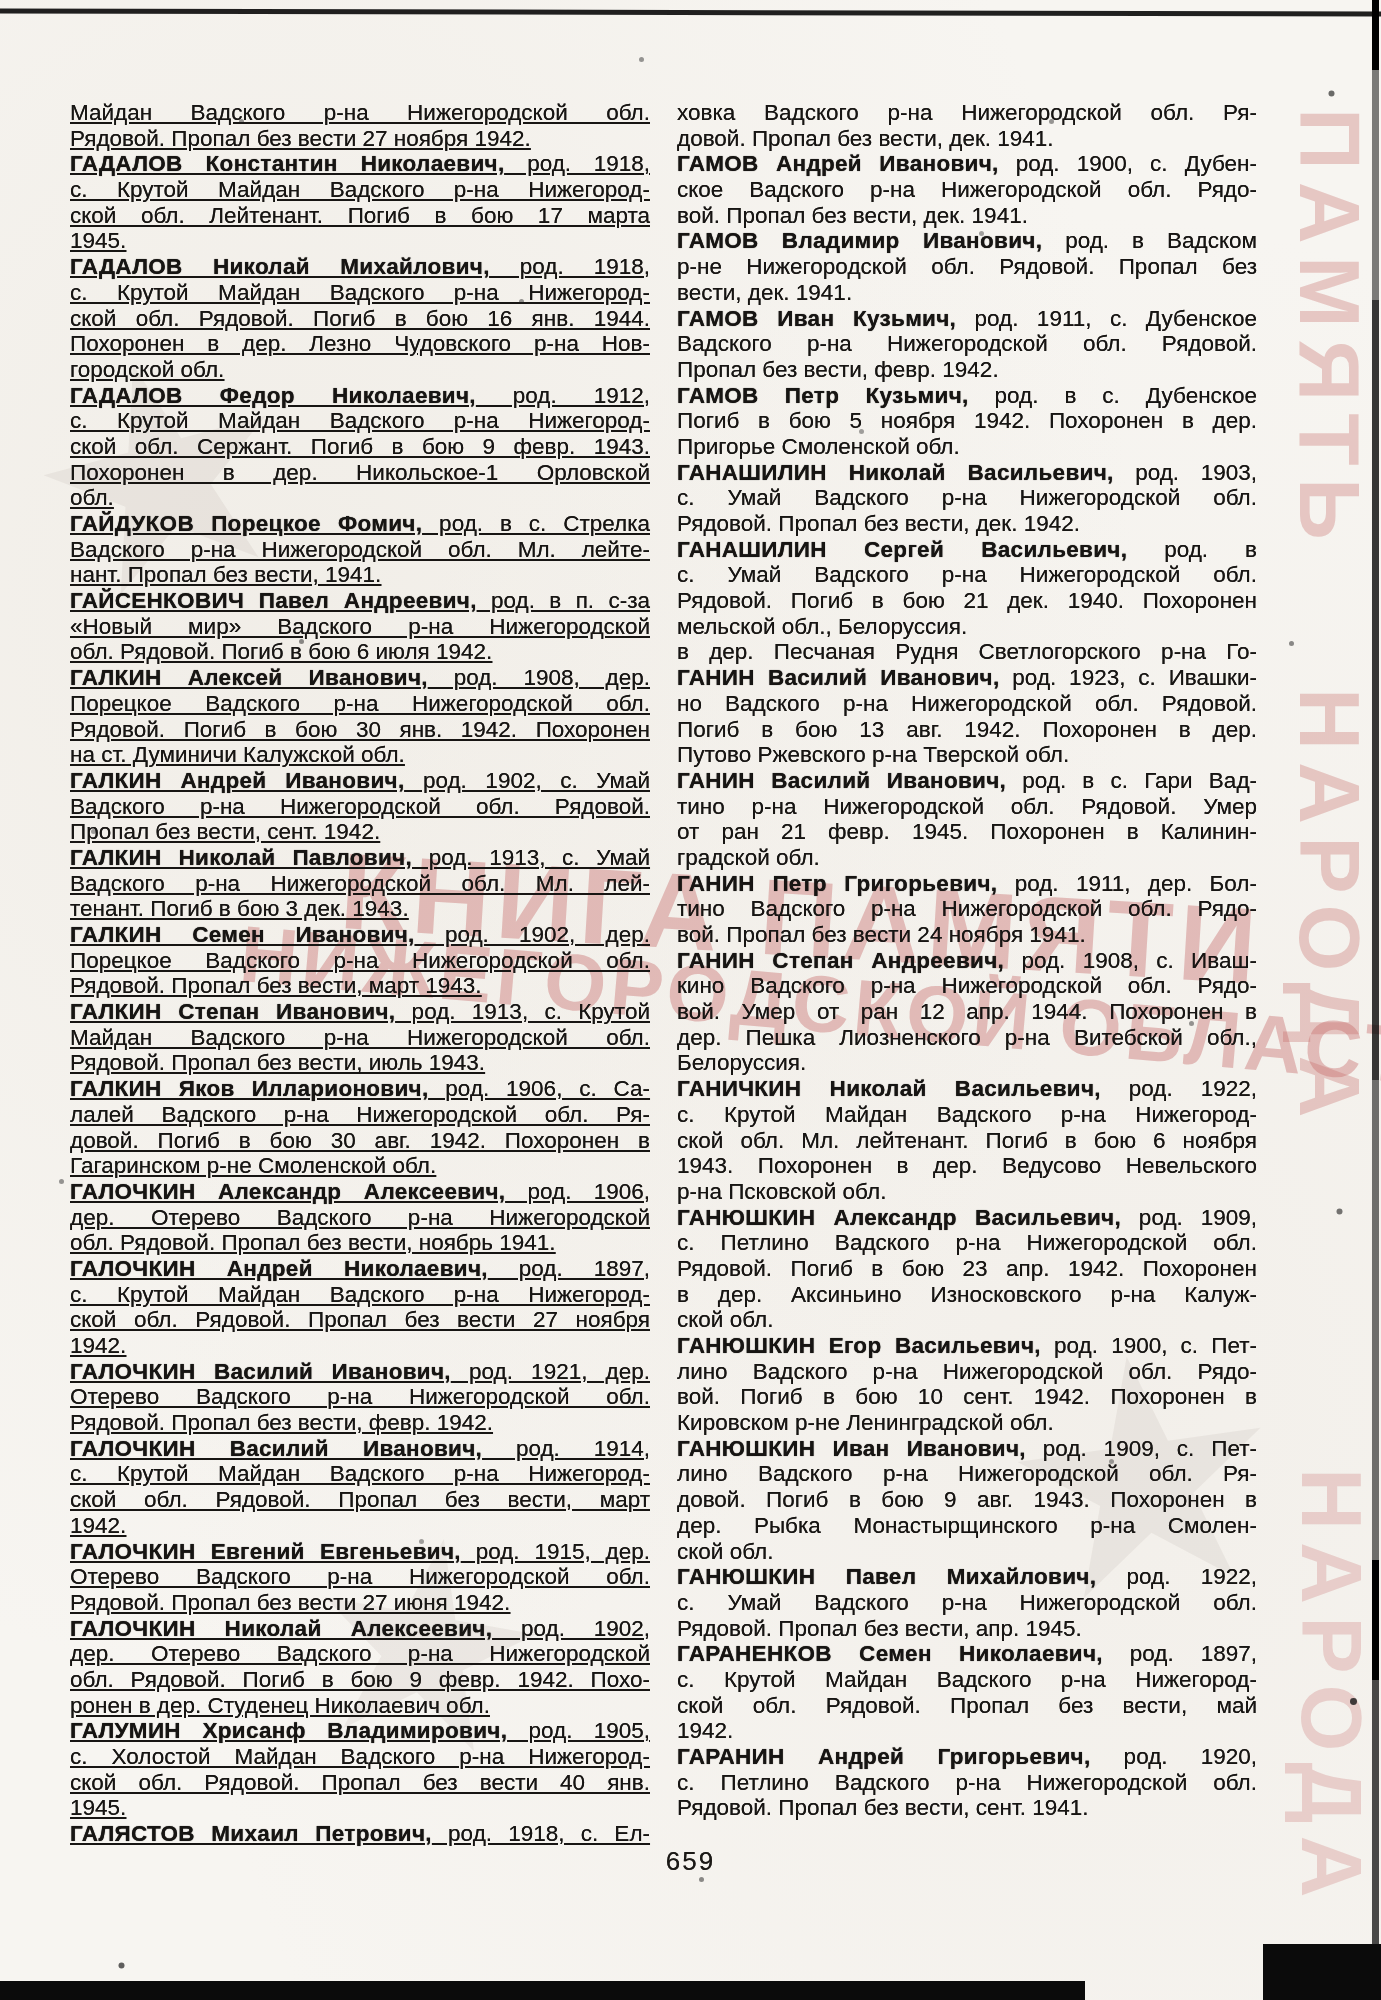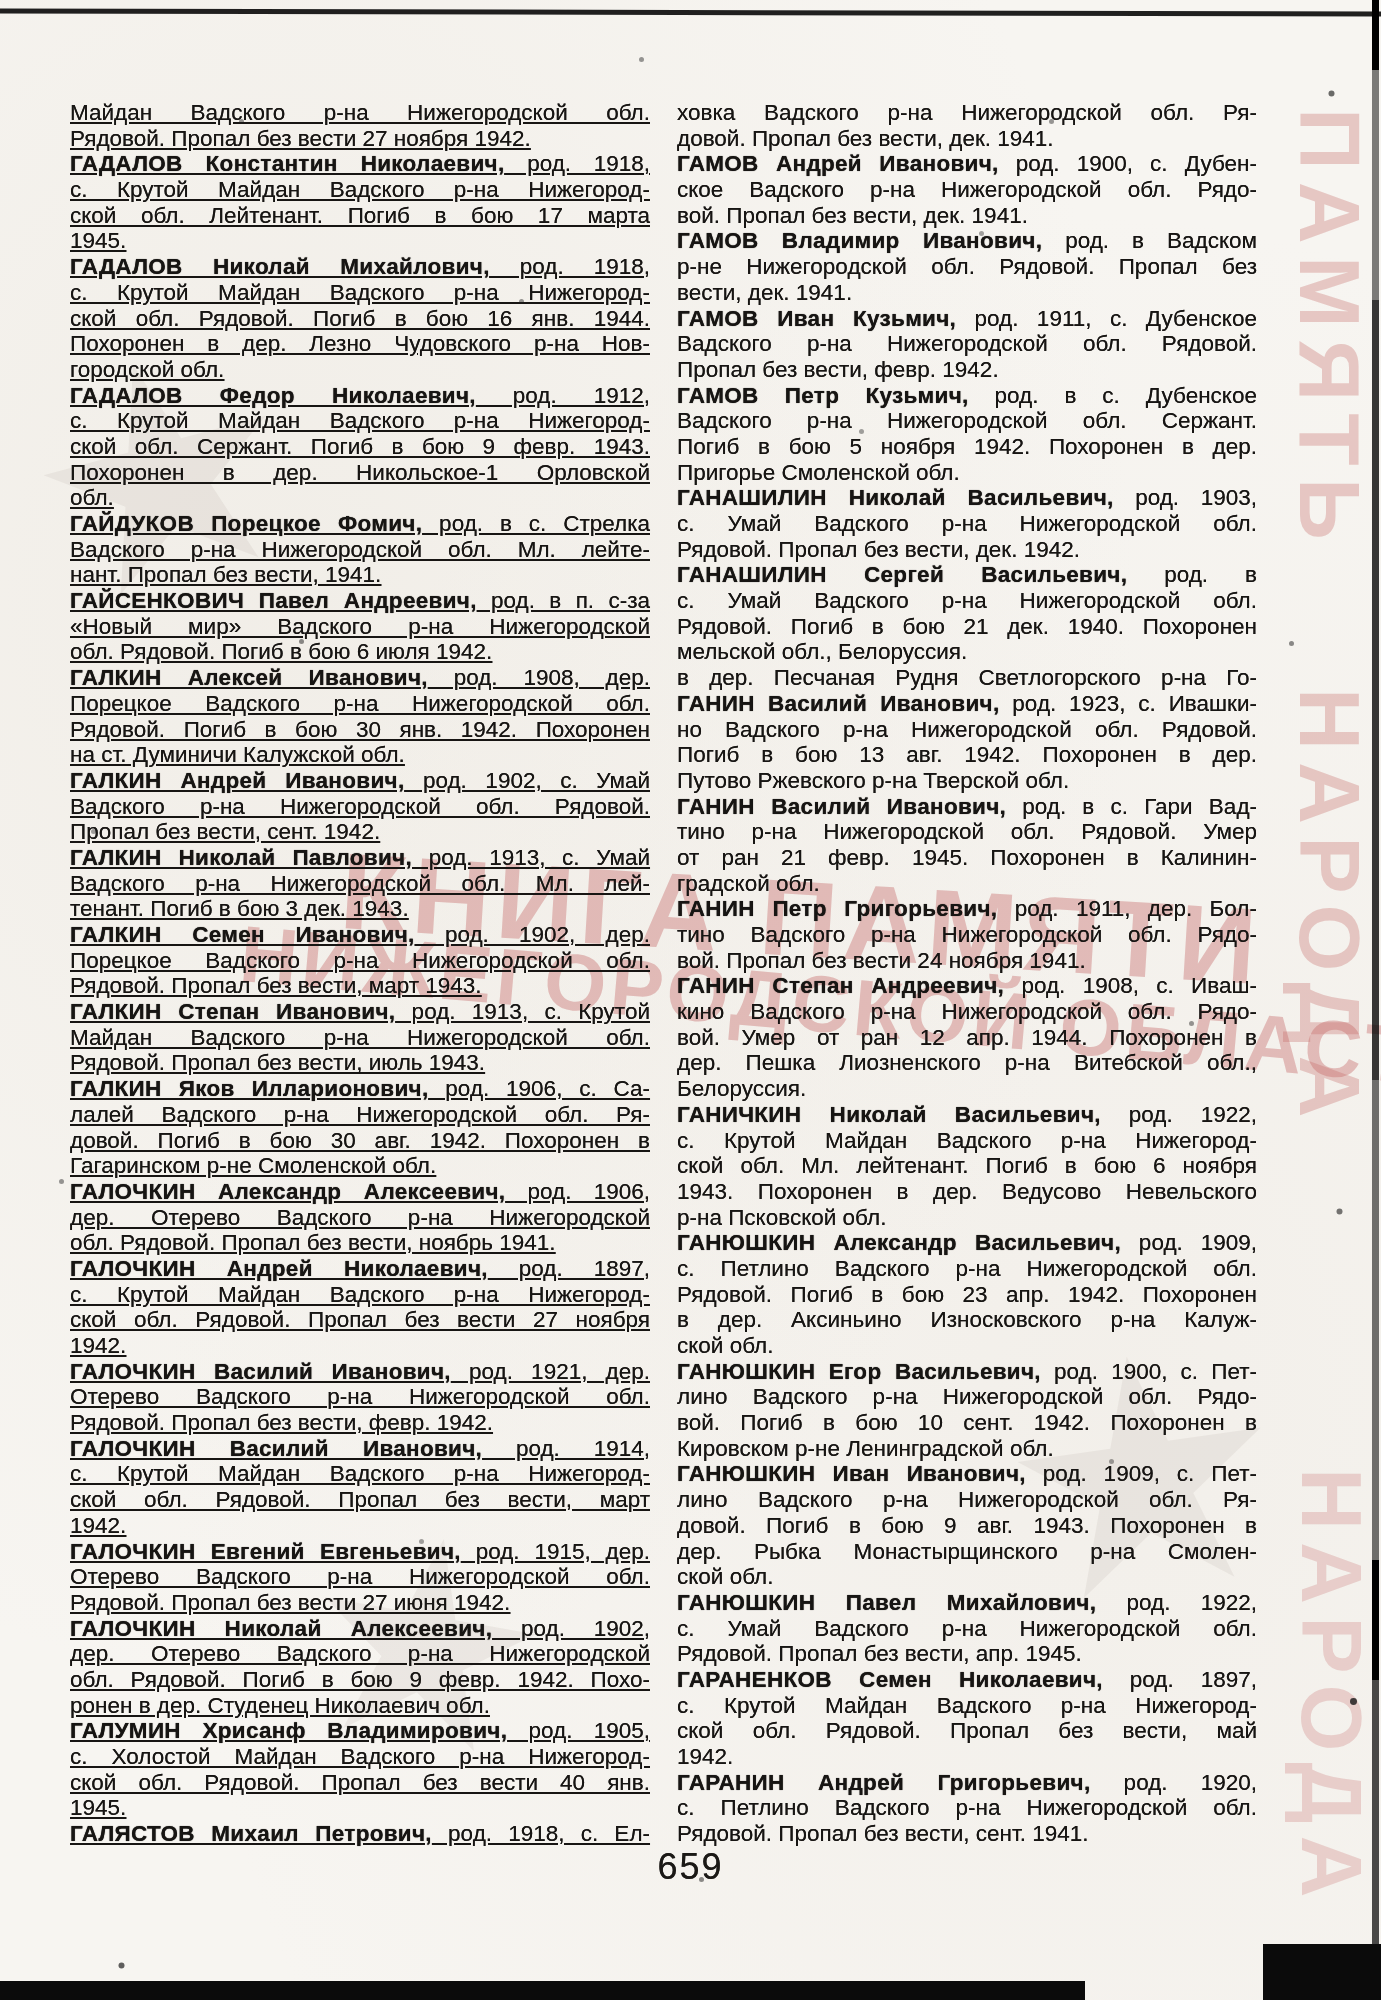--- a/index.html
+++ b/index.html
@@ -30,21 +30,21 @@
   .col{position:absolute;top:100px;width:580px;z-index:2;color:#171513;}
   .col-left{left:70px;text-decoration:underline;}
   .col-right{left:677px;}
   .line{height:25.7px;line-height:25.7px;font-size:22.5px;
         text-align:justify;text-align-last:justify;
         text-shadow:0 0 .5px rgba(20,18,16,.85);white-space:nowrap;}
   .line.end{text-align-last:left;}
   .nm{font-weight:700;letter-spacing:.3px;text-shadow:0 0 .8px #14120f;}
   
   .pagenum{position:absolute;left:0;top:1846px;width:1381px;text-align:center;
-           z-index:2;font-size:36px;color:#1b1916;letter-spacing:2px;
+           z-index:2;font-size:26px;color:#1b1916;letter-spacing:2px;
            text-shadow:0 0 .5px rgba(20,18,16,.8);}
   
   .edge{position:absolute;z-index:3;background:#0d0d0d;pointer-events:none;}
   .edge-top{left:0;top:10px;width:1381px;height:5px;transform:rotate(.12deg);opacity:.92;}
   .edge-right{left:1372px;top:0;width:7px;height:2000px;
     background:linear-gradient(#000 0 70px,rgba(0,0,0,.5) 70px 300px,
       rgba(0,0,0,.78) 300px 1080px,rgba(0,0,0,.55) 1080px 1560px,
       #000 1560px 1680px,rgba(0,0,0,.7) 1680px 100%);}
   .edge-bottom{left:0;top:1981px;width:1085px;height:19px;background:#0b0b0b;}
   .edge-corner{left:1263px;top:1944px;width:118px;height:56px;background:#0b0b0b;}
@@ -151,21 +151,20 @@
       <div class="line"><span class="nm">ГАМОВ Андрей Иванович,</span><span> род. 1900, с. Дубен-</span></div>
       <div class="line"><span>ское Вадского р-на Нижегородской обл. Рядо-</span></div>
       <div class="line end"><span>вой. Пропал без вести, дек. 1941.</span></div>
       <div class="line"><span class="nm">ГАМОВ Владимир Иванович,</span><span> род. в Вадском</span></div>
       <div class="line"><span>р-не Нижегородской обл. Рядовой. Пропал без</span></div>
       <div class="line end"><span>вести, дек. 1941.</span></div>
       <div class="line"><span class="nm">ГАМОВ Иван Кузьмич,</span><span> род. 1911, с. Дубенское</span></div>
       <div class="line"><span>Вадского р-на Нижегородской обл. Рядовой.</span></div>
       <div class="line end"><span>Пропал без вести, февр. 1942.</span></div>
       <div class="line"><span class="nm">ГАМОВ Петр Кузьмич,</span><span> род. в с. Дубенское</span></div>
-      <div class="line"><span>Вадского р-на Нижегородской обл. Сержант.</span></div>
       <div class="line"><span>Погиб в бою 5 ноября 1942. Похоронен в дер.</span></div>
       <div class="line end"><span>Пригорье Смоленской обл.</span></div>
       <div class="line"><span class="nm">ГАНАШИЛИН Николай Васильевич,</span><span> род. 1903,</span></div>
       <div class="line"><span>с. Умай Вадского р-на Нижегородской обл.</span></div>
       <div class="line end"><span>Рядовой. Пропал без вести, дек. 1942.</span></div>
       <div class="line"><span class="nm">ГАНАШИЛИН Сергей Васильевич,</span><span> род. в</span></div>
       <div class="line"><span>с. Умай Вадского р-на Нижегородской обл.</span></div>
       <div class="line"><span>Рядовой. Погиб в бою 21 дек. 1940. Похоронен</span></div>
       <div class="line end"><span>мельской обл., Белоруссия.</span></div>
       <div class="line"><span>в дер. Песчаная Рудня Светлогорского р-на Го-</span></div>

